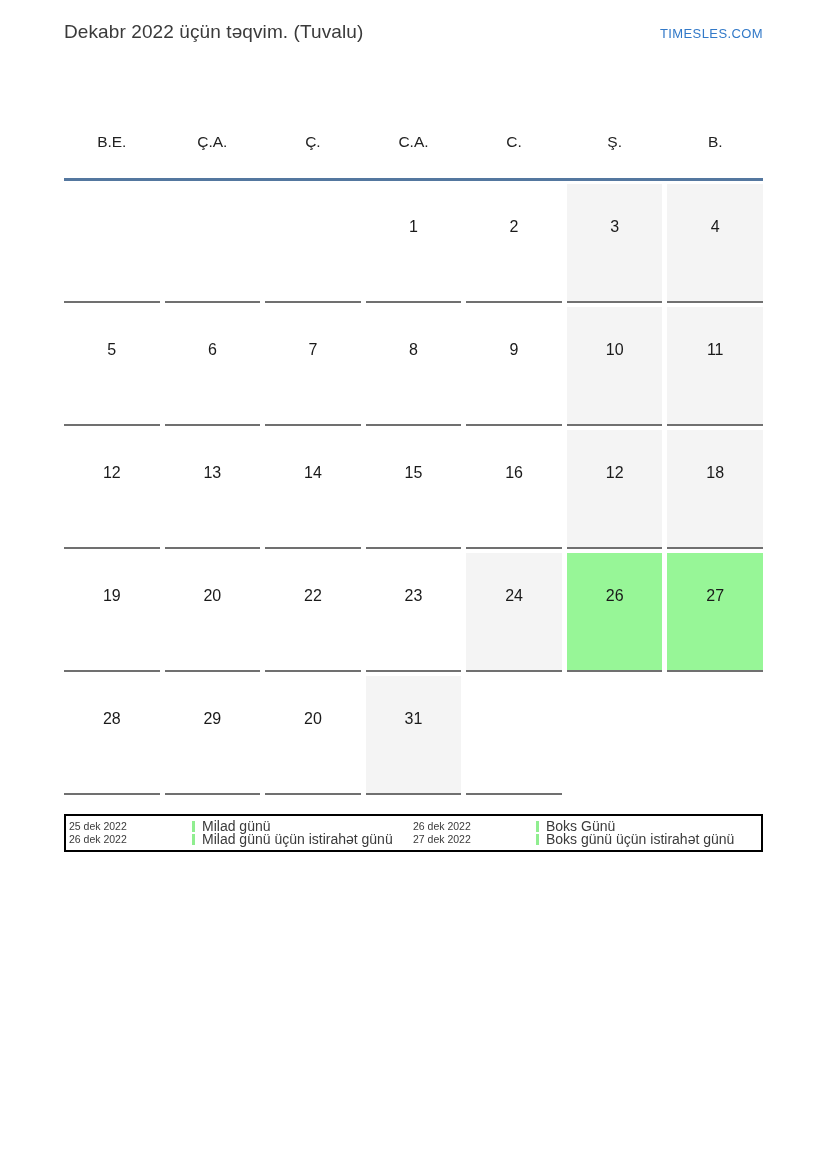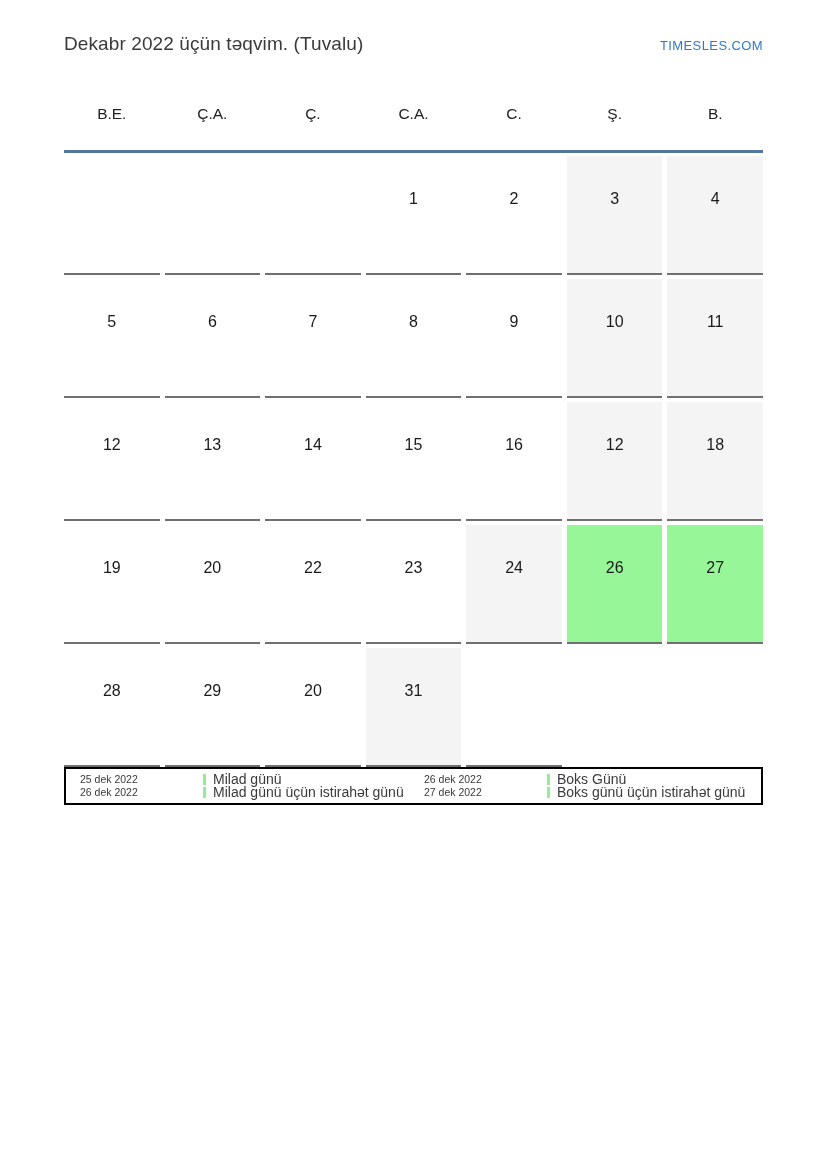--- a/index.html
+++ b/index.html
@@ -11,43 +11,43 @@
     --legend-marker:#90ee90;
     --legend-border:#000000;
   }
   *{margin:0;padding:0;box-sizing:border-box;}
   html,body{background:#fff;}
   body{
     width:827px;height:1169px;position:relative;overflow:hidden;
     font-family:"Liberation Sans","DejaVu Sans",sans-serif;
     -webkit-font-smoothing:antialiased;
   }
-  .content{position:absolute;left:64px;top:12px;width:699px;}
+  .content{position:absolute;left:64px;top:0;width:699px;}
   .header-bar{
     margin-top:21px;display:flex;justify-content:space-between;align-items:baseline;
   }
   .page-title{font-size:19px;font-weight:400;color:#3a3a3a;letter-spacing:0.1px;}
   .site-link{font-size:13px;color:var(--link);text-decoration:none;letter-spacing:0.4px;}
   .weekday-row{
     margin-top:50px;display:grid;grid-template-columns:repeat(7,1fr);column-gap:5px;
   }
-  .weekday{text-align:center;font-size:15.5px;color:#222;}
+  .weekday{text-align:center;font-size:15.5px;color:#222;margin-top:40px;}
   .divider{height:3px;background:var(--accent-line);margin-top:27px;}
   .calendar-grid{
     margin-top:3px;display:grid;grid-template-columns:repeat(7,1fr);
     column-gap:5px;row-gap:4px;
   }
   .cell{height:119px;border-bottom:2px solid var(--cell-border);text-align:center;background:#fff;}
   .cell.weekend{background:var(--weekend-bg);}
   .cell.holiday{background:var(--holiday-bg);}
   .daynum{display:inline-block;margin-top:34px;font-size:16px;color:#1a1a1a;}
   .legend-box{
-    border:2px solid var(--legend-border);
+    margin-top:19px;border:2px solid var(--legend-border);
     display:grid;grid-template-columns:123px 221px 123px 1fr;
-    padding:4px 0 4px 14px;
+    padding:4px 0 4px 3px;
   }
   .lg-date{font-size:10.5px;color:#3a3a3a;line-height:13px;}
   .lg-entry{display:flex;align-items:center;font-size:14px;color:#3a3a3a;line-height:13px;}
   .lg-bar{display:inline-block;width:3px;height:11px;background:var(--legend-marker);margin-right:7px;flex:0 0 auto;}
 </style>
 </head>
 <body>
 
 <div class="content">
   <div class="header-bar">

